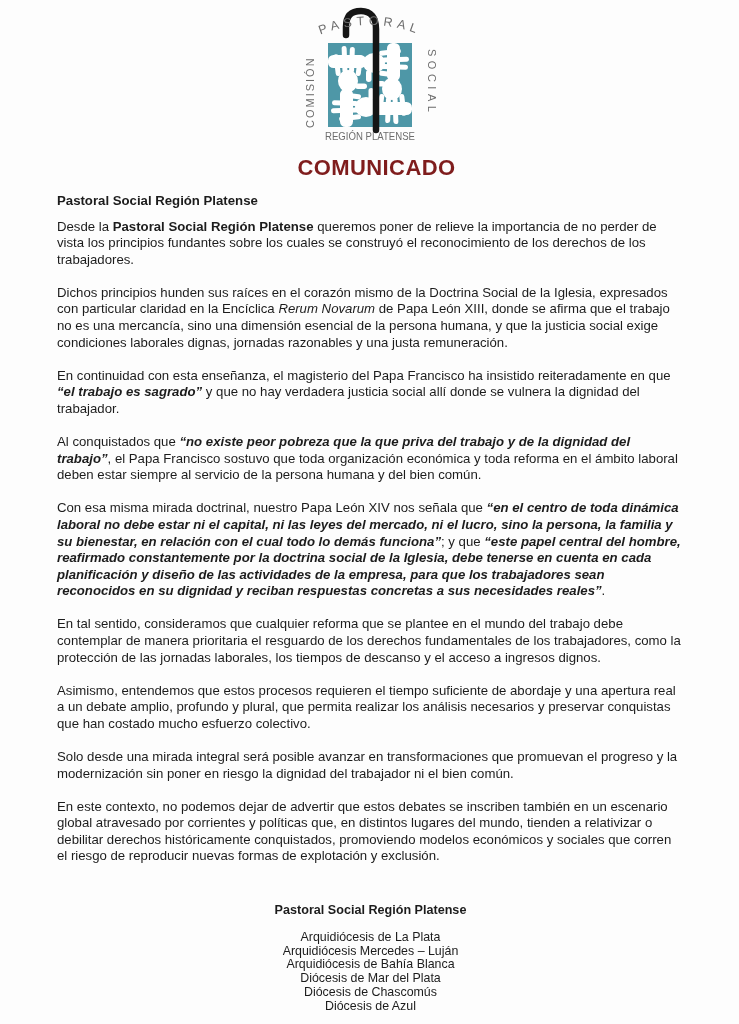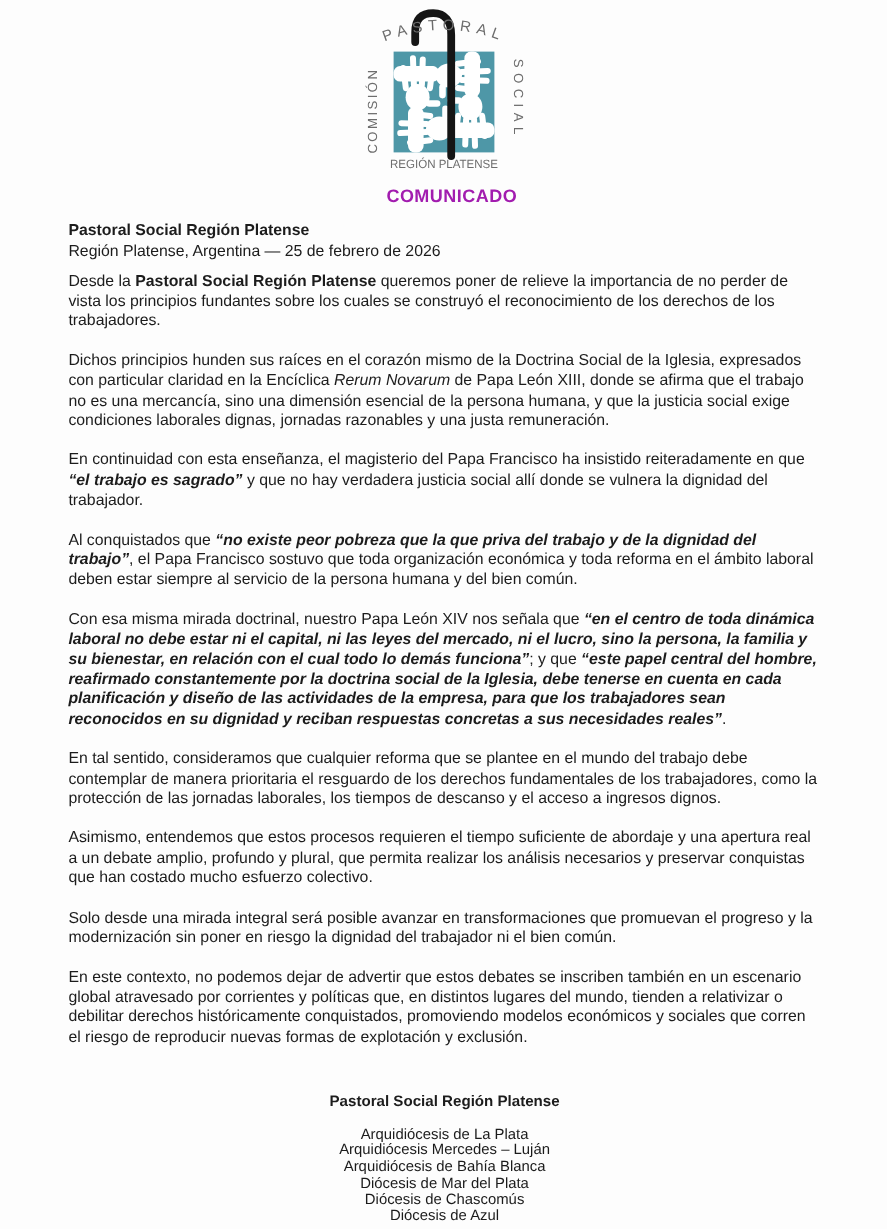--- a/index.html
+++ b/index.html
@@ -14,22 +14,22 @@
 
   
   .logo-wrap { display:flex; justify-content:center; padding-top:5px; }
   svg.logo { width:170px; height:150px; display:block; }
   .logo-arc  { font-size:12.5px; letter-spacing:4.5px; fill:#6d6d6d; font-weight:500; }
   .logo-side { font-size:11px;  fill:#6d6d6d; font-weight:500; }
   .logo-bottom { font-size:10px; fill:#6d6d6d; font-weight:500; text-anchor:middle; }
 
   
   .title {
-    text-align:center; font-size:15px; font-weight:700;
-    letter-spacing:0.4px; color:#a21caf;
+    text-align:center; font-size:22px; font-weight:700;
+    letter-spacing:0.4px; color:#7f1d1d;
     margin:0 0 12px 14px;
   }
 
   
   .content { padding:0 55px 0 57px; }
   .doc-header { font-size:13.2px; line-height:16.6px; margin-bottom:9px; }
   .org-name { font-weight:700; }
   .para { font-size:13.2px; line-height:16.6px; margin:0 0 16.5px 0; text-align:left; }
   .b { font-weight:700; }
   .i { font-style:italic; }
@@ -81,21 +81,20 @@
       <text class="logo-bottom" x="85" y="135" textLength="90" lengthAdjust="spacingAndGlyphs">REGIÓN PLATENSE</text>
     </svg>
   </div>
 
   <h1 class="title">COMUNICADO</h1>
 
   <div class="content">
 
     <div class="doc-header">
       <div class="org-name">Pastoral Social Región Platense</div>
-      <div class="dateline">Región Platense, Argentina — 25 de febrero de 2026</div>
     </div>
 
     <div class="body-text">
       <p class="para"><span>Desde la </span><span class="b">Pastoral Social Región Platense</span><span> queremos poner de relieve la importancia de no perder de vista los principios fundantes sobre los cuales se construyó el reconocimiento de los derechos de los trabajadores.</span></p>
       <p class="para"><span>Dichos principios hunden sus raíces en el corazón mismo de la Doctrina Social de la Iglesia, expresados con particular claridad en la Encíclica </span><span class="i">Rerum Novarum</span><span> de Papa León XIII, donde se afirma que el trabajo no es una mercancía, sino una dimensión esencial de la persona humana, y que la justicia social exige condiciones laborales dignas, jornadas razonables y una justa remuneración.</span></p>
       <p class="para"><span>En continuidad con esta enseñanza, el magisterio del Papa Francisco ha insistido reiteradamente en que </span><span class="b i">“el trabajo es sagrado”</span><span> y que no hay verdadera justicia social allí donde se vulnera la dignidad del trabajador.</span></p>
       <p class="para"><span>Al conquistados que </span><span class="b i">“no existe peor pobreza que la que priva del trabajo y de la dignidad del trabajo”</span><span>, el Papa Francisco sostuvo que toda organización económica y toda reforma en el ámbito laboral deben estar siempre al servicio de la persona humana y del bien común.</span></p>
       <p class="para"><span>Con esa misma mirada doctrinal, nuestro Papa León XIV nos señala que </span><span class="b i">“en el centro de toda dinámica laboral no debe estar ni el capital, ni las leyes del mercado, ni el lucro, sino la persona, la familia y su bienestar, en relación con el cual todo lo demás funciona”</span><span>; y que </span><span class="b i">“este papel central del hombre, reafirmado constantemente por la doctrina social de la Iglesia, debe tenerse en cuenta en cada planificación y diseño de las actividades de la empresa, para que los trabajadores sean reconocidos en su dignidad y reciban respuestas concretas a sus necesidades reales”</span><span>.</span></p>
       <p class="para"><span>En tal sentido, consideramos que cualquier reforma que se plantee en el mundo del trabajo debe contemplar de manera prioritaria el resguardo de los derechos fundamentales de los trabajadores, como la protección de las jornadas laborales, los tiempos de descanso y el acceso a ingresos dignos.</span></p>
       <p class="para"><span>Asimismo, entendemos que estos procesos requieren el tiempo suficiente de abordaje y una apertura real a un debate amplio, profundo y plural, que permita realizar los análisis necesarios y preservar conquistas que han costado mucho esfuerzo colectivo.</span></p>

